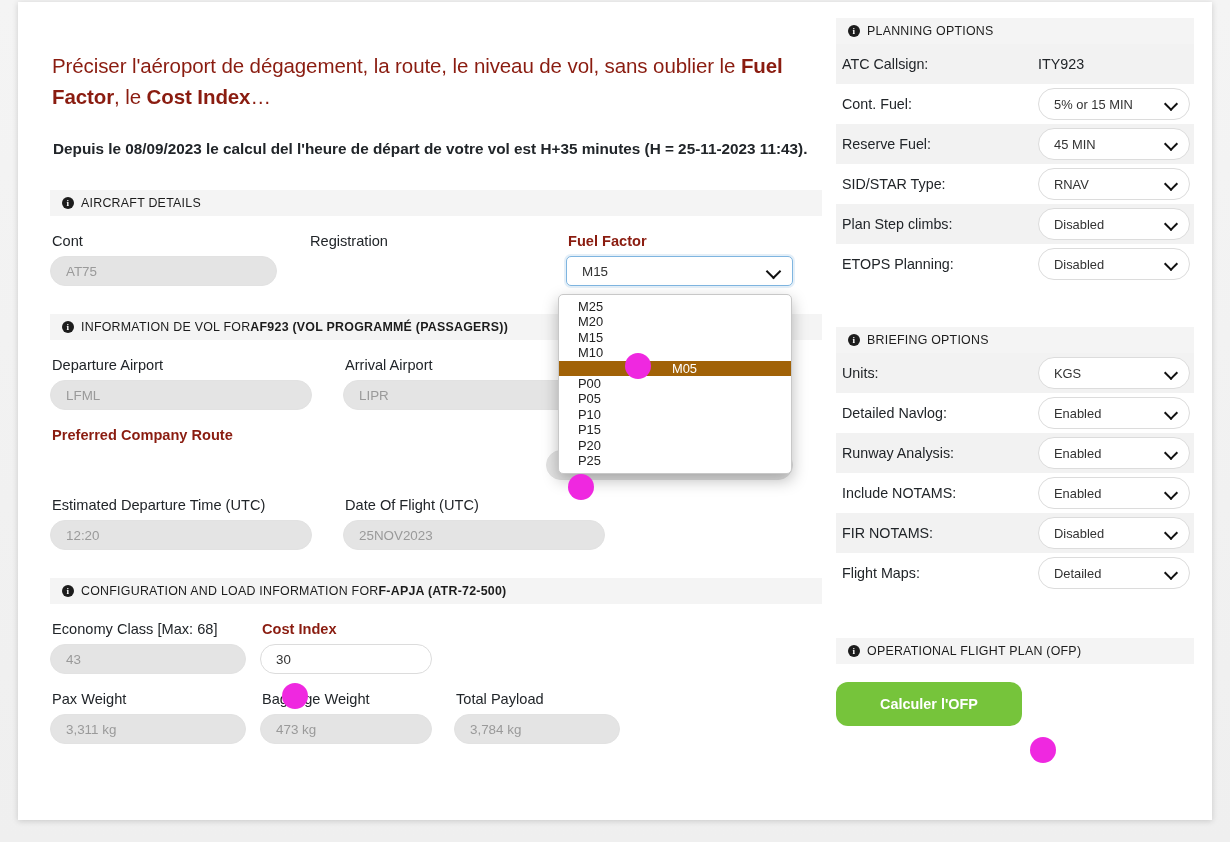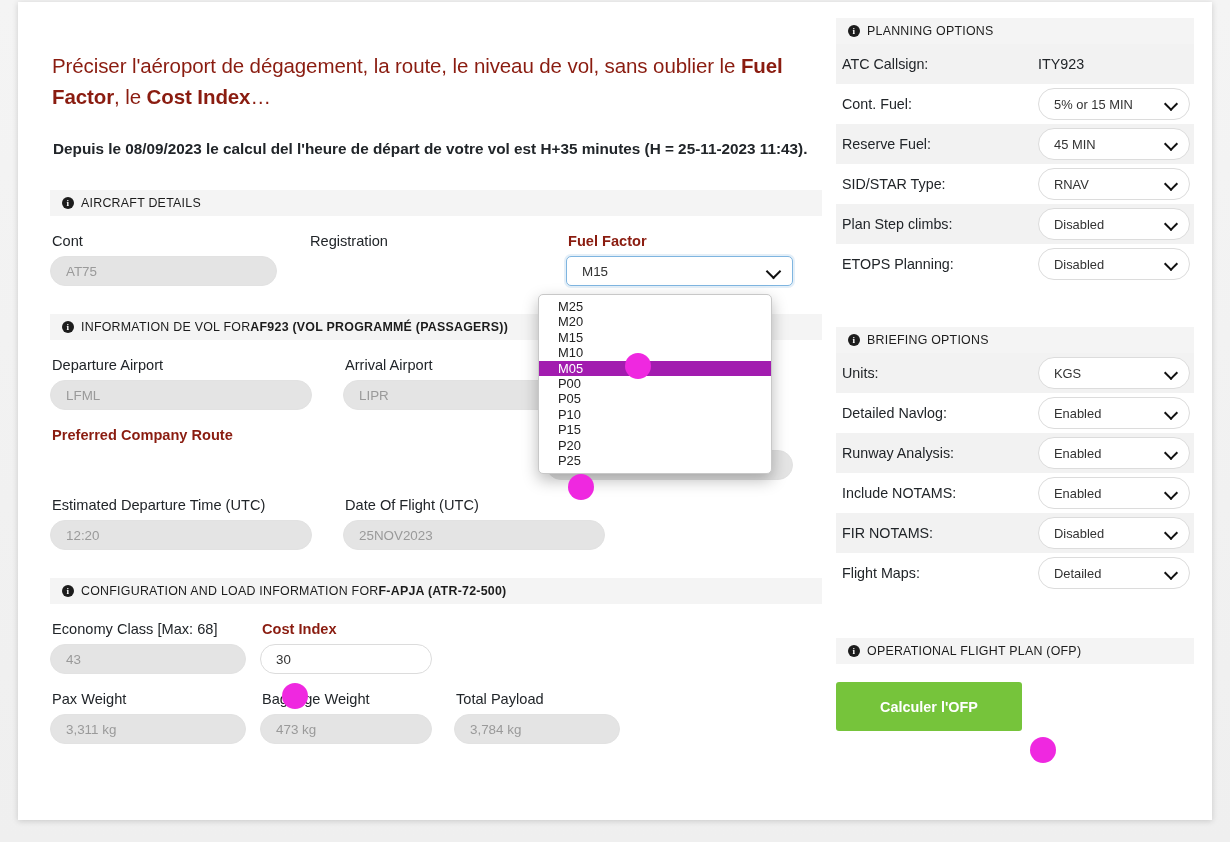--- a/index.html
+++ b/index.html
@@ -154,40 +154,41 @@
     right: 13px; top: 50%;
     width: 9px; height: 9px;
     margin-top: -5px;
     border-right: 2px solid #111;
     border-bottom: 2px solid #111;
     transform: rotate(45deg);
   }
 
   .dropdown {
     position: absolute;
-    left: 520px;
+    left: 540px;
     top: 292px;
     width: 232px;
     background: #fff;
     border: 1px solid #c8c8c8;
     border-radius: 5px;
     box-shadow: 0 6px 16px rgba(0,0,0,0.28);
     padding: 4px 0 5px 0;
     z-index: 40;
   }
   .dd-opt {
     height: 15.4px;
     line-height: 15.4px;
     font-size: 12.9px;
     color: #222;
     padding: 0 0 0 19px;
   }
   .dd-opt.sel-opt {
-    background: #a21caf;
+    background: #a16207;
     color: #ffffff;
+    text-align: center;
   }
 
   
   .panel { margin-bottom: 0; }
   .panel-head {
     background: #f4f4f4;
     height: 26px;
     display: flex;
     align-items: center;
     padding: 0 12px;
@@ -218,27 +219,27 @@
     height: 32px;
     font-size: 12.9px;
   }
   .prow .sel .chev { width: 8px; height: 8px; border-width: 2px; margin-top: -5px; }
   .gap { height: 43px; }
   .gap2 { height: 45px; }
 
   .calc-btn {
     margin: 18px 0 0 0;
     width: 186px;
-    height: 49px;
+    height: 44px;
     background: #76c43b;
     color: #ffffff;
     font-size: 14.4px;
     font-weight: 700;
     border: none;
-    border-radius: 3px;
+    border-radius: 12px;
     display: flex;
     align-items: center;
     justify-content: center;
     cursor: pointer;
     font-family: "Liberation Sans", sans-serif;
   }
 
   
   .marker {
     position: absolute;

